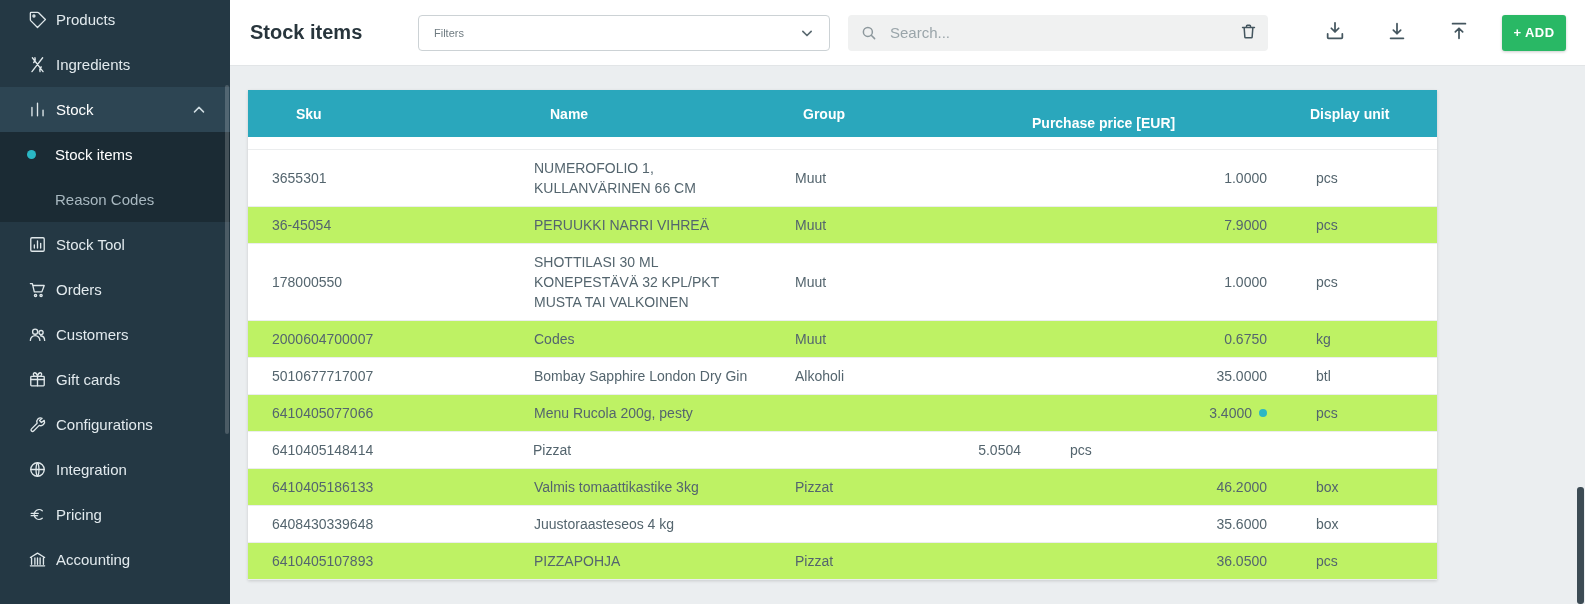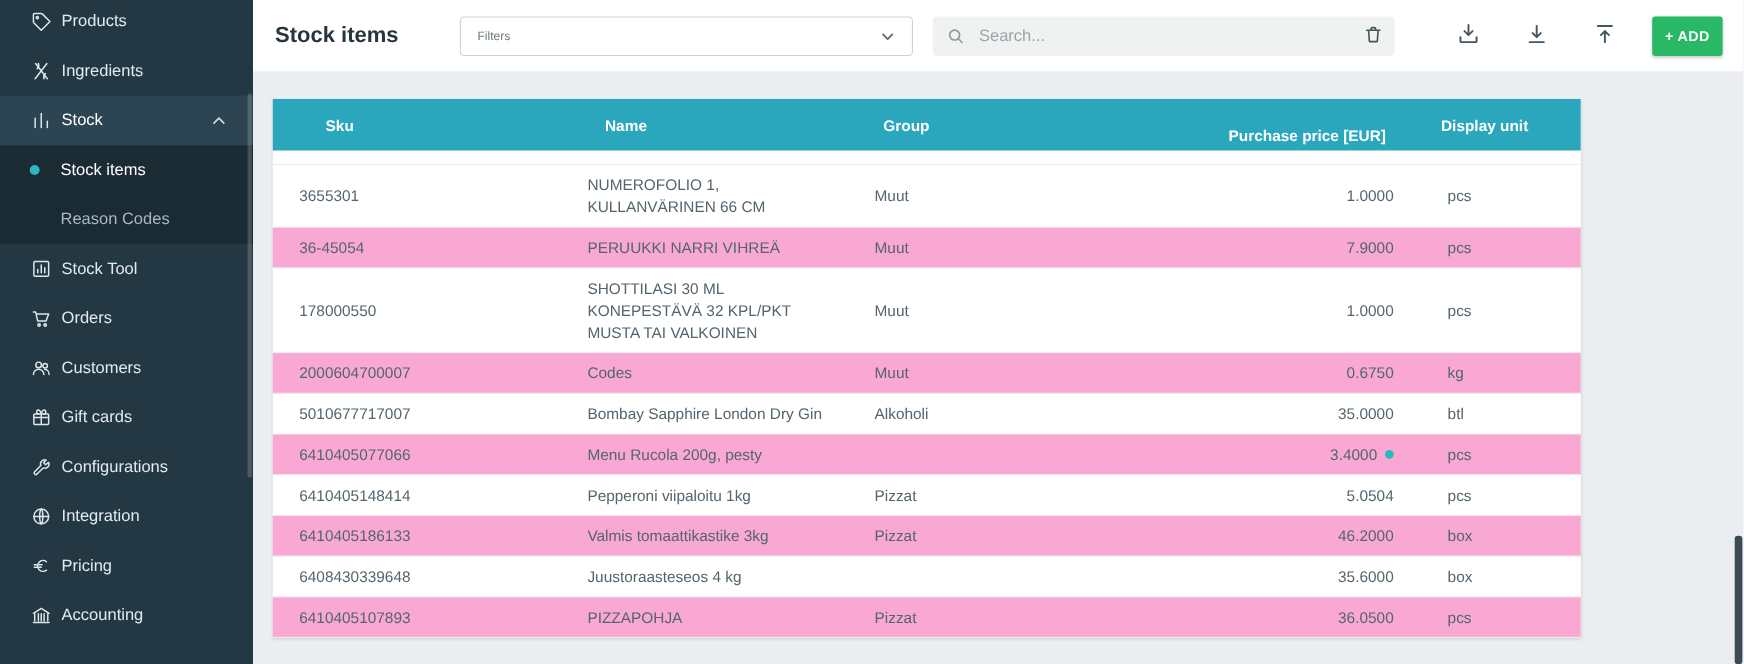--- a/index.html
+++ b/index.html
@@ -96,27 +96,27 @@
   }
   .thead {
     height:47px; align-items:center;
     background:var(--accent-teal,#2aa7bc); color:#ffffff;
     font-size:14px; font-weight:600;
   }
   .th { cursor:pointer; }
   .th.col0 { padding-left:48px; }
   .th.col1 { padding-left:40px; }
   .th.col2 { padding-left:31px; }
-  .th.col3 { text-align:right; padding-right:18px;margin-top:19px; }
+  .th.col3 { text-align:left; padding-right:18px;margin-top:19px; }
   .th.col4 { padding-left:32px; }
   .row {
     align-items:center; border-bottom:1px solid #ebedee;
     background:#ffffff; font-size:14px; color:#54656e; cursor:pointer;
   }
-  .row.alt { background:#f9a8d4; }
+  .row.alt { background:#bef264; }
   .row.partial { height:13px; }
   .td { padding:8px 0 8px 24px; line-height:20px; }
   .td.col1 { padding-right:20px; }
   .td.col2 { padding-left:23px; }
   .td.col3 { padding:8px 11px 8px 0; display:flex; justify-content:flex-end; align-items:center; gap:7px; }
   .td.col4 { padding-left:38px; }
   .dot { width:8px; height:8px; border-radius:50%; background:var(--indicator-dot,#2ab7c4); flex:none; }
 
   .main-scrollbar {
     position:absolute; right:1px; bottom:0; width:7px; height:117px;
@@ -362,21 +362,20 @@
             <div class="td col1">Menu Rucola 200g, pesty</div>
             <div class="td col2"></div>
             <div class="td col3">
               <span>3.4000</span>
               <span class="dot"></span>
             </div>
             <div class="td col4">pcs</div>
           </div>
           <div class="row">
             <div class="td col0">6410405148414</div>
-            <div class="td col1">Pepperoni viipaloitu 1kg</div>
             <div class="td col2">Pizzat</div>
             <div class="td col3">
               <span>5.0504</span>
             </div>
             <div class="td col4">pcs</div>
           </div>
           <div class="row alt">
             <div class="td col0">6410405186133</div>
             <div class="td col1">Valmis tomaattikastike 3kg</div>
             <div class="td col2">Pizzat</div>

